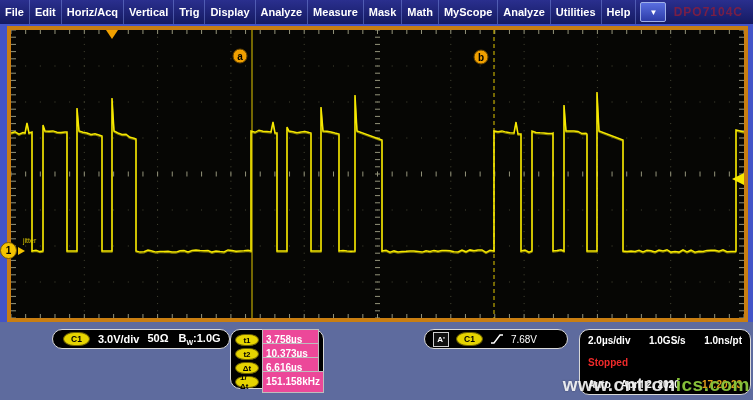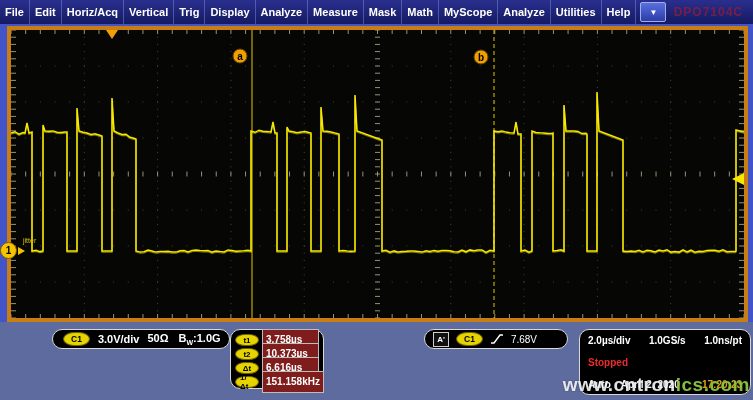--- a/index.html
+++ b/index.html
@@ -34,21 +34,21 @@
   .badge{background:#e6d400;color:#000;border-radius:50%/60%;font-size:8.5px;font-weight:bold;
     padding:1px 7px;display:inline-flex;align-items:center;justify-content:center;border:1px solid #6e6200;}
   #box-ch1{left:52px;top:7px;width:178px;height:20px;display:flex;align-items:center;gap:8px;padding:0 10px;box-sizing:border-box;}
   #box-ch1 .val{font-size:11px;font-weight:bold;}
   #box-ch1 .right{margin-left:auto;display:flex;gap:10px;font-size:11px;font-weight:bold;}
   sub{font-size:7px;}
   #box-cursors{left:230px;top:7px;width:94px;height:60px;padding:3px 4px;box-sizing:border-box;
     display:flex;flex-direction:column;justify-content:space-between;}
   .cur-row{display:flex;align-items:center;gap:3px;height:14px;}
   .cur-row .badge{min-width:14px;padding:0 4px;height:10px;font-size:8px;}
-  .cur-row .cell{flex:1;border:1px solid #bdbdbd;background:#7f1d1d;font-size:10px;font-weight:bold;padding:4px 3px;height:12px;line-height:12px;}
+  .cur-row .cell{flex:1;border:1px solid #bdbdbd;background:#ec4899;font-size:10px;font-weight:bold;padding:4px 3px;height:12px;line-height:12px;}
   #box-trig{left:424px;top:7px;width:144px;height:20px;display:flex;align-items:center;gap:7px;padding:0 8px;box-sizing:border-box;}
   #trig-src{width:14px;height:13px;border:1px solid #cfcfcf;background:#111;color:#fff;font-size:8px;font-weight:bold;
     display:flex;align-items:center;justify-content:center;}
   #box-trig .val{font-size:10px;font-weight:normal;}
   #box-acq{left:579px;top:7px;width:172px;height:66px;padding:3px 8px;box-sizing:border-box;
     display:flex;flex-direction:column;justify-content:space-between;font-size:10px;font-weight:bold;}
   .acq-row{display:flex;justify-content:space-between;align-items:center;height:14px;}
   #acq-status{color:#ef2a2a;}
   #acq-mode-row .left{display:flex;gap:10px;}
   #acq-time{color:#eaa41c;}

